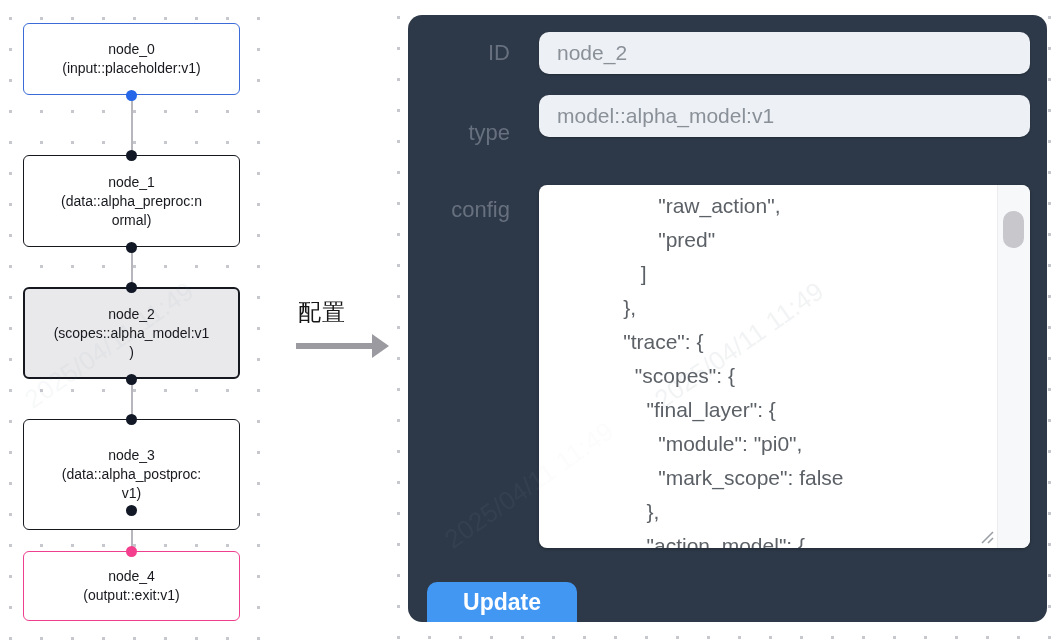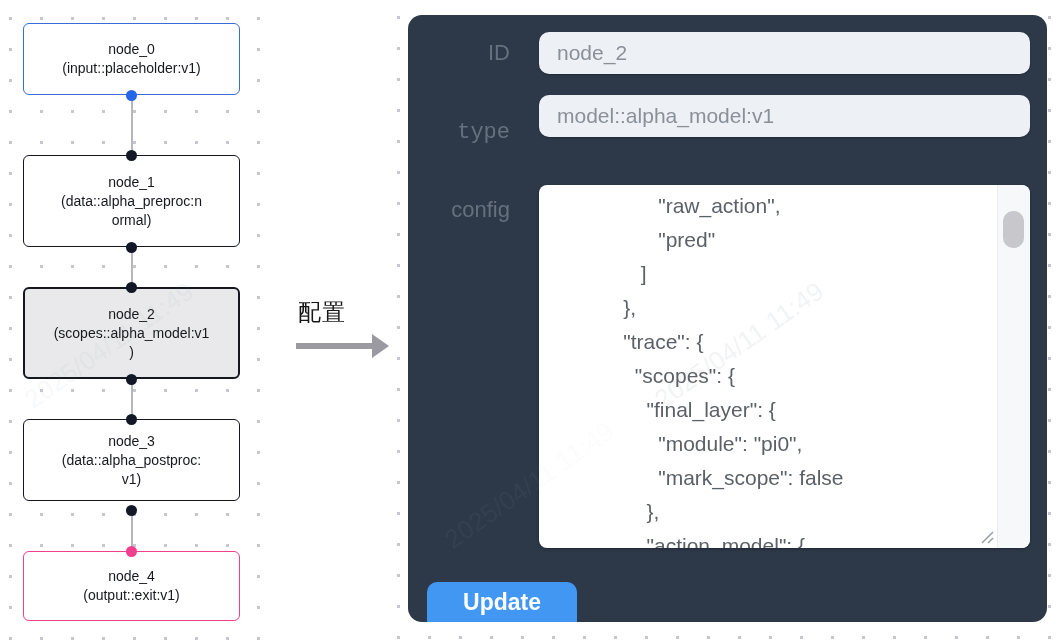--- a/index.html
+++ b/index.html
@@ -12,21 +12,21 @@
     background-image: radial-gradient(circle, #c7c8ce 1.5px, transparent 1.7px);
     background-size: 31px 31px; background-position: -5px 3px; }
   .node { position: absolute; left: 23px; width: 217px; background: #ffffff;
     border: 1.5px solid #15181f; border-radius: 6px; display: flex; flex-direction: column;
     justify-content: center; align-items: center; text-align: center;
     font-size: 14px; line-height: 19px; color: #17191e; z-index: 2; }
   .node-line { white-space: nowrap; }
   .node.n0 { top: 23px;  height: 72px; border-color: #3a6bd8; }
   .node.n1 { top: 155px; height: 92px; }
   .node.n2 { top: 287px; height: 92px; border-width: 2px; background: #e9e9eb; }
-  .node.n3 { top: 419px; height: 82px; }
+  .node.n3 { top: 419px; height: 111px; }
   .node.n4 { top: 551px; height: 70px; border-color: #ee3f8f; }
   .edge { position: absolute; left: 130.5px; width: 2px; background: #b6b6bc; z-index: 1; }
   .edge.e0 { top: 95px;  height: 60px; }
   .edge.e1 { top: 247px; height: 40px; }
   .edge.e2 { top: 379px; height: 40px; }
   .edge.e3 { top: 510px; height: 41px; }
   .port { position: absolute; width: 11px; height: 11px; border-radius: 50%;
     background: #121826; z-index: 3; }
   .port.blue { background: #2666e8; }
   .port.pink { background: #f43f8e; }
@@ -42,21 +42,21 @@
 
   
   .config-region { position: absolute; left: 393px; top: 0; width: 669px; height: 643px;
     background-image: radial-gradient(circle, #c7c8ce 1.5px, transparent 1.7px);
     background-size: 31px 31px; background-position: -10px 2px; }
   .panel { position: absolute; left: 15px; top: 15px; width: 639px; height: 607px;
     background: #2d3948; border-radius: 14px; overflow: hidden; }
   .field-label { position: absolute; left: 0; width: 102px; text-align: right;
     color: #67707e; font-size: 22px; }
   .lbl-id     { top: 17px;  height: 42px; line-height: 42px; }
-  .lbl-type   { top: 97px;  height: 42px; line-height: 42px; font-family: Liberation Mono, monospace; }
+  .lbl-type   { top: 97px;  height: 42px; line-height: 42px; }
   .lbl-config { top: 182px; }
   .text-input { position: absolute; left: 131px; width: 491px; height: 42px;
     background: #edf0f5; border: none; outline: none; border-radius: 10px;
     padding: 0 18px; font-family: "Liberation Sans", "DejaVu Sans", sans-serif;
     font-size: 21px; color: #8a9098; box-shadow: 0 1px 2px rgba(0,0,0,0.25); }
   .inp-id { top: 17px; } .inp-type { top: 80px; }
 
   .config-box { position: absolute; left: 131px; top: 170px; width: 491px; height: 363px;
     background: #ffffff; border-radius: 8px; box-shadow: 0 1px 3px rgba(0,0,0,0.3);
     overflow: hidden; }

